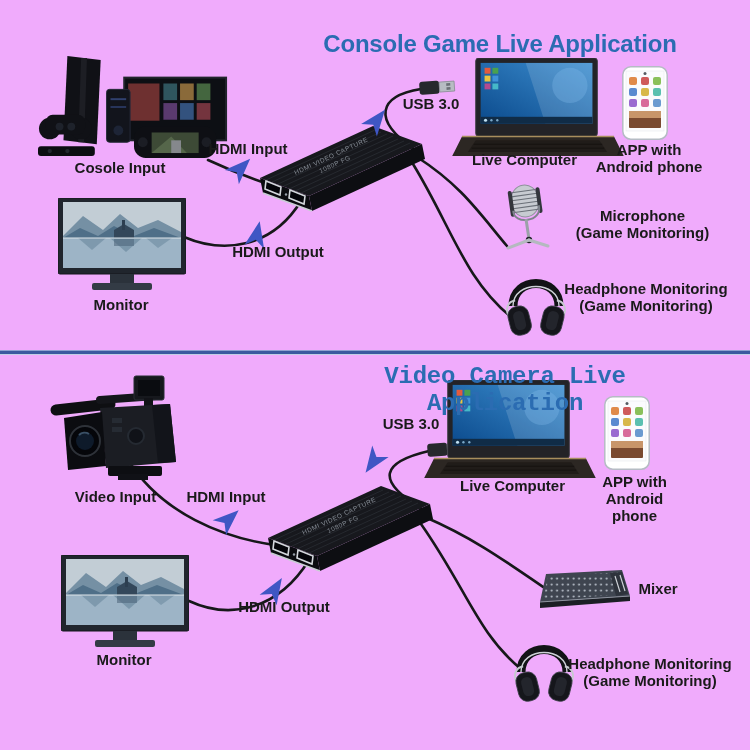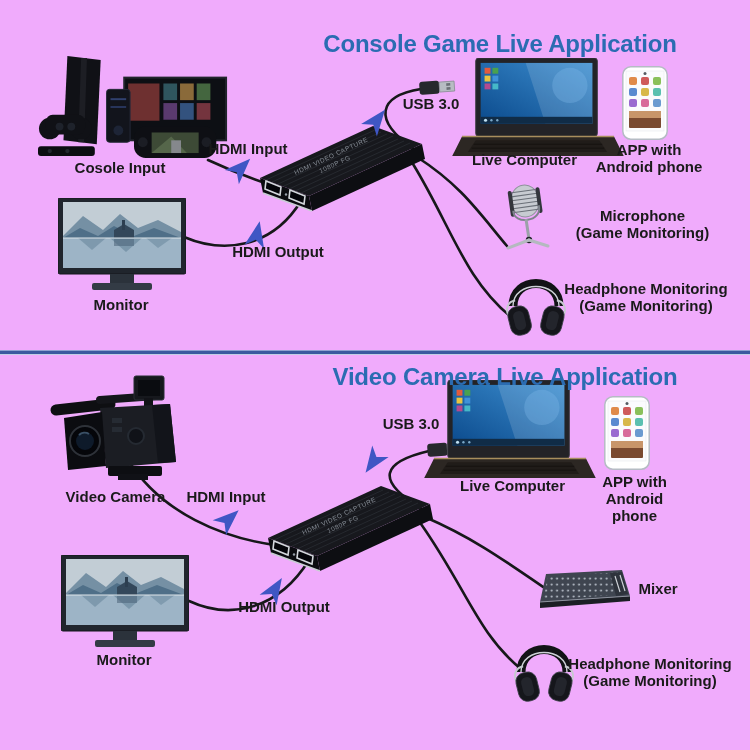--- a/index.html
+++ b/index.html
@@ -242,21 +242,21 @@
   </div>
   <div class="lbl" style="left:562px;top:281px;width:168px;">
     <div>Headphone Monitoring</div>
     <div>(Game Monitoring)</div>
   </div>
   <div class="lbl" style="left:90px;top:297px;width:62px;">Monitor</div>
   <div class="lbl" style="left:222px;top:244px;width:112px;">HDMI Output</div>
 
   <div class="divider"></div>
 
-  <div class="title" style="left:305px;top:363px;width:400px;">Video Camera Live Application</div>
+  <div class="title" style="left:305px;top:363px;width:400px;font-family:Liberation Mono, monospace;">Video Camera Live Application</div>
 
   <svg class="device" style="left:48px;top:374px;" width="135" height="110" viewBox="0 0 135 110">
     <line x1="8" y1="36" x2="62" y2="30" stroke="#0e0f12" stroke-width="11" stroke-linecap="round"></line>
     <line x1="52" y1="26" x2="108" y2="22" stroke="#14151a" stroke-width="8" stroke-linecap="round"></line>
     <rect x="86" y="2" width="30" height="24" rx="2" fill="#16181d" stroke="#292d34"></rect>
     <rect x="90" y="6" width="22" height="16" fill="#0a0c10"></rect>
     <rect x="96" y="24" width="9" height="9" fill="#111217"></rect>
     <polygon points="52,34 122,30 128,88 58,94" fill="#1b1d23"></polygon>
     <polygon points="104,31 122,30 128,88 110,89" fill="#12141a"></polygon>
     <rect x="64" y="44" width="10" height="5" fill="#262b33"></rect>
@@ -355,21 +355,21 @@
       <rect x="5" y="38" width="21" height="29" rx="9" fill="#15161b" stroke="#3a3e46" stroke-width="0.8"></rect>
       <rect x="10" y="43" width="11" height="19" rx="5" fill="#23252c"></rect>
     </g>
     <g transform="rotate(14,48,52)">
       <path d="M 58 45 C 60 36 54 31 48 32" fill="none" stroke="#c6cacf" stroke-width="2"></path>
       <rect x="38" y="38" width="21" height="29" rx="9" fill="#15161b" stroke="#3a3e46" stroke-width="0.8"></rect>
       <rect x="43" y="43" width="11" height="19" rx="5" fill="#23252c"></rect>
     </g>
   </svg>
 
-  <div class="lbl" style="left:58px;top:489px;width:115px;">Video Camera</div>
+  <div class="lbl" style="left:58px;top:489px;width:115px;">Video Input</div>
   <div class="lbl" style="left:176px;top:489px;width:100px;">HDMI Input</div>
   <div class="lbl" style="left:372px;top:416px;width:78px;">USB 3.0</div>
   <div class="lbl" style="left:455px;top:478px;width:115px;">Live Computer</div>
   <div class="lbl" style="left:582px;top:474px;width:105px;">
     <div>APP with</div>
     <div>Android phone</div>
   </div>
   <div class="lbl" style="left:628px;top:581px;width:60px;text-align:center;">Mixer</div>
   <div class="lbl" style="left:566px;top:656px;width:168px;">
     <div>Headphone Monitoring</div>

